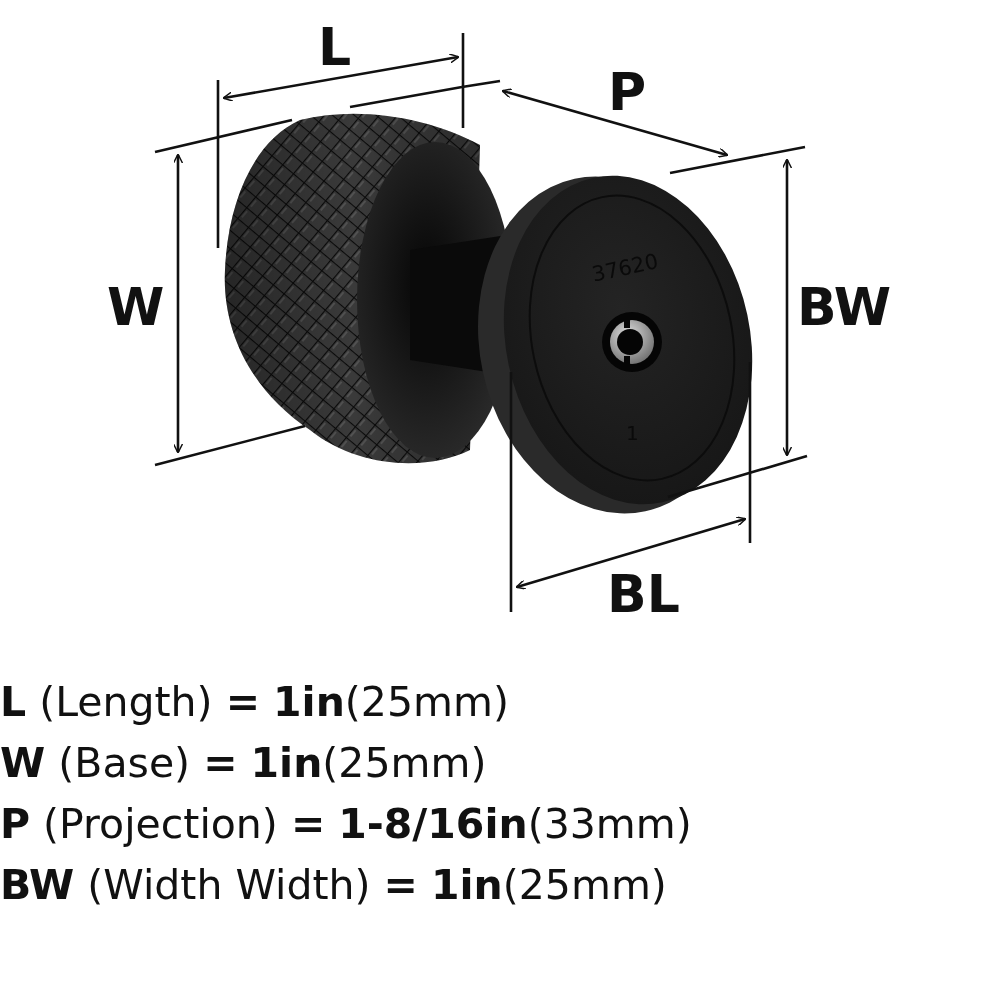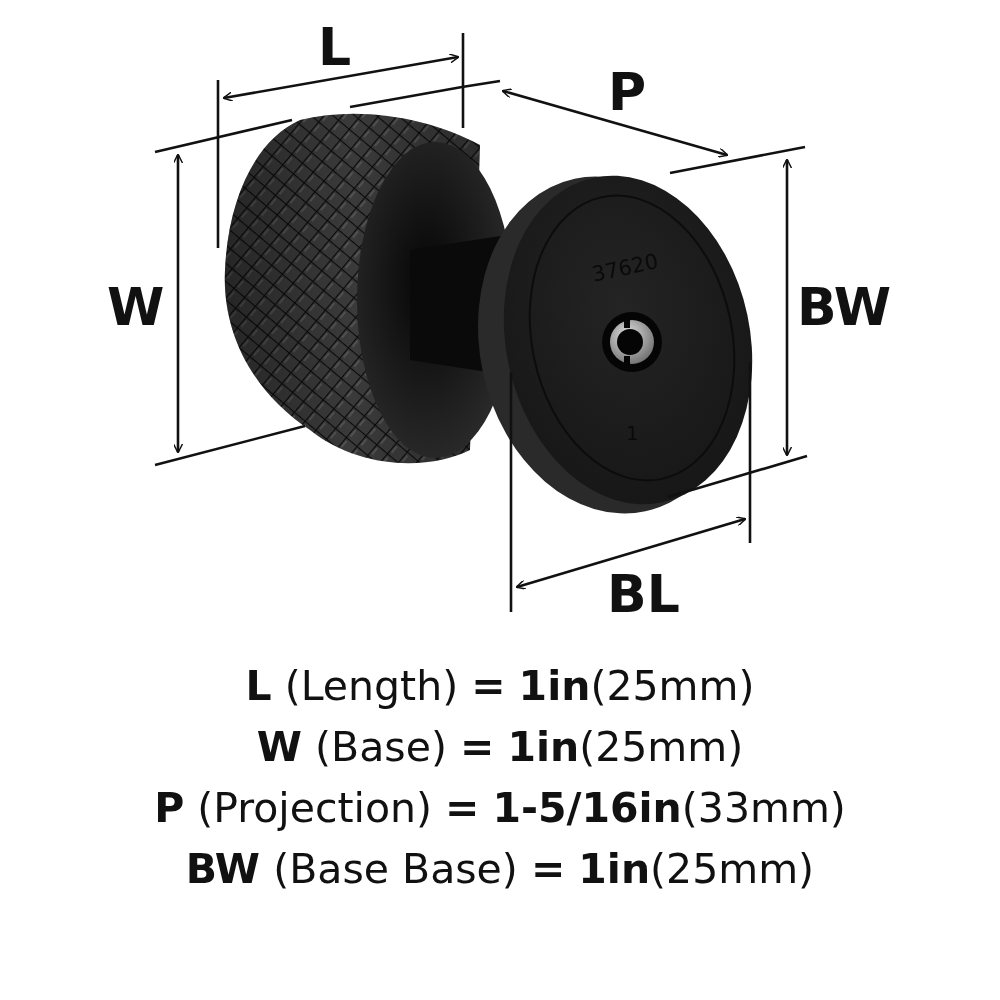--- a/index.html
+++ b/index.html
@@ -1,20 +1,20 @@
 <!DOCTYPE html>
 <html><head>
 <meta charset="utf-8">
 <style>
   html, body { margin: 0; padding: 0; background: #ffffff; }
   body { width: 1000px; height: 1000px; position: relative; overflow: hidden;
          font-family: "DejaVu Sans", "Liberation Sans", sans-serif; color: #111111; }
   #diagram { position: absolute; left: 0; top: 0; width: 1000px; height: 640px; }
   .dim-label { font-family: "DejaVu Sans", sans-serif; font-weight: bold; font-size: 52px; fill: #111111; }
-  .specs { position: absolute; left: 0; top: 656px; width: 1000px; text-align: center; }
+  .specs { position: absolute; left: 0; top: 672px; width: 1000px; }
   .spec-line { font-size: 41px; line-height: 61px; height: 61px; letter-spacing: 0px; white-space: nowrap; color: #111; }
   .spec-line .abbr { font-weight: bold; }
   .spec-line .desc { font-weight: normal; }
   .spec-line .eq { font-weight: bold; }
   .spec-line .inch { font-weight: bold; }
   .spec-line .mm { font-weight: normal; }
 </style>
 </head>
 <body>
 
@@ -112,21 +112,21 @@
   <div class="spec-line">
     <span class="abbr">W</span>
     <span class="desc">(Base)</span>
     <span class="eq">=</span>
     <span class="inch">1in</span><span class="mm">(25mm)</span>
   </div>
   <div class="spec-line">
     <span class="abbr">P</span>
     <span class="desc">(Projection)</span>
     <span class="eq">=</span>
-    <span class="inch">1-5/16in</span><span class="mm">(33mm)</span>
+    <span class="inch">1-8/16in</span><span class="mm">(33mm)</span>
   </div>
   <div class="spec-line">
     <span class="abbr">BW</span>
-    <span class="desc">(Base Base)</span>
+    <span class="desc">(Width Width)</span>
     <span class="eq">=</span>
     <span class="inch">1in</span><span class="mm">(25mm)</span>
   </div>
 </div>
 
 </body></html>

